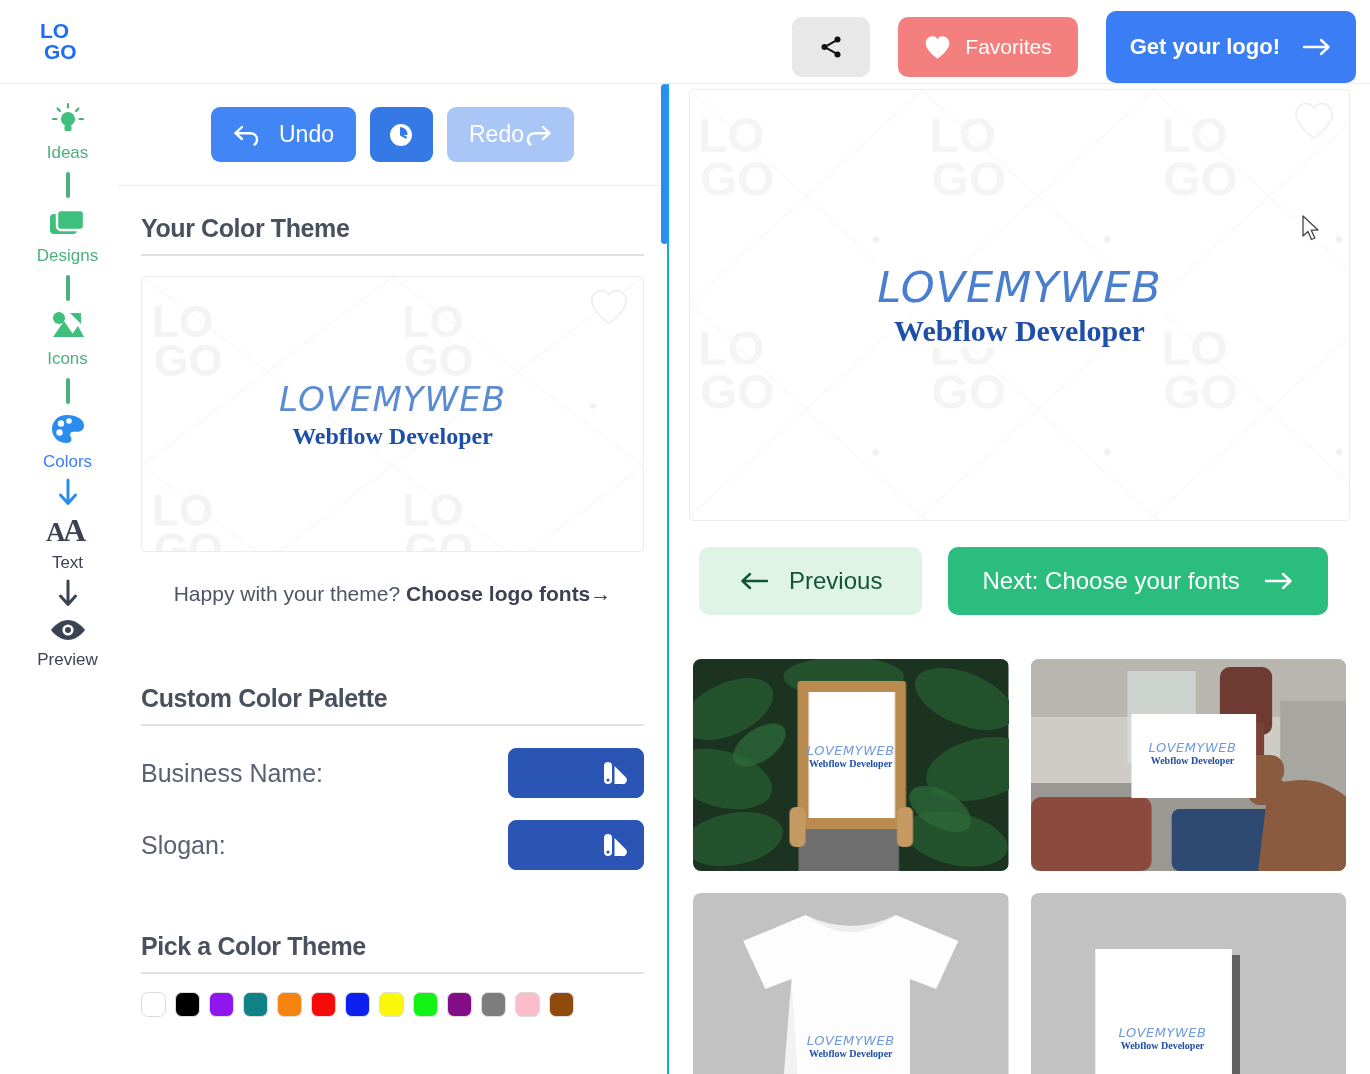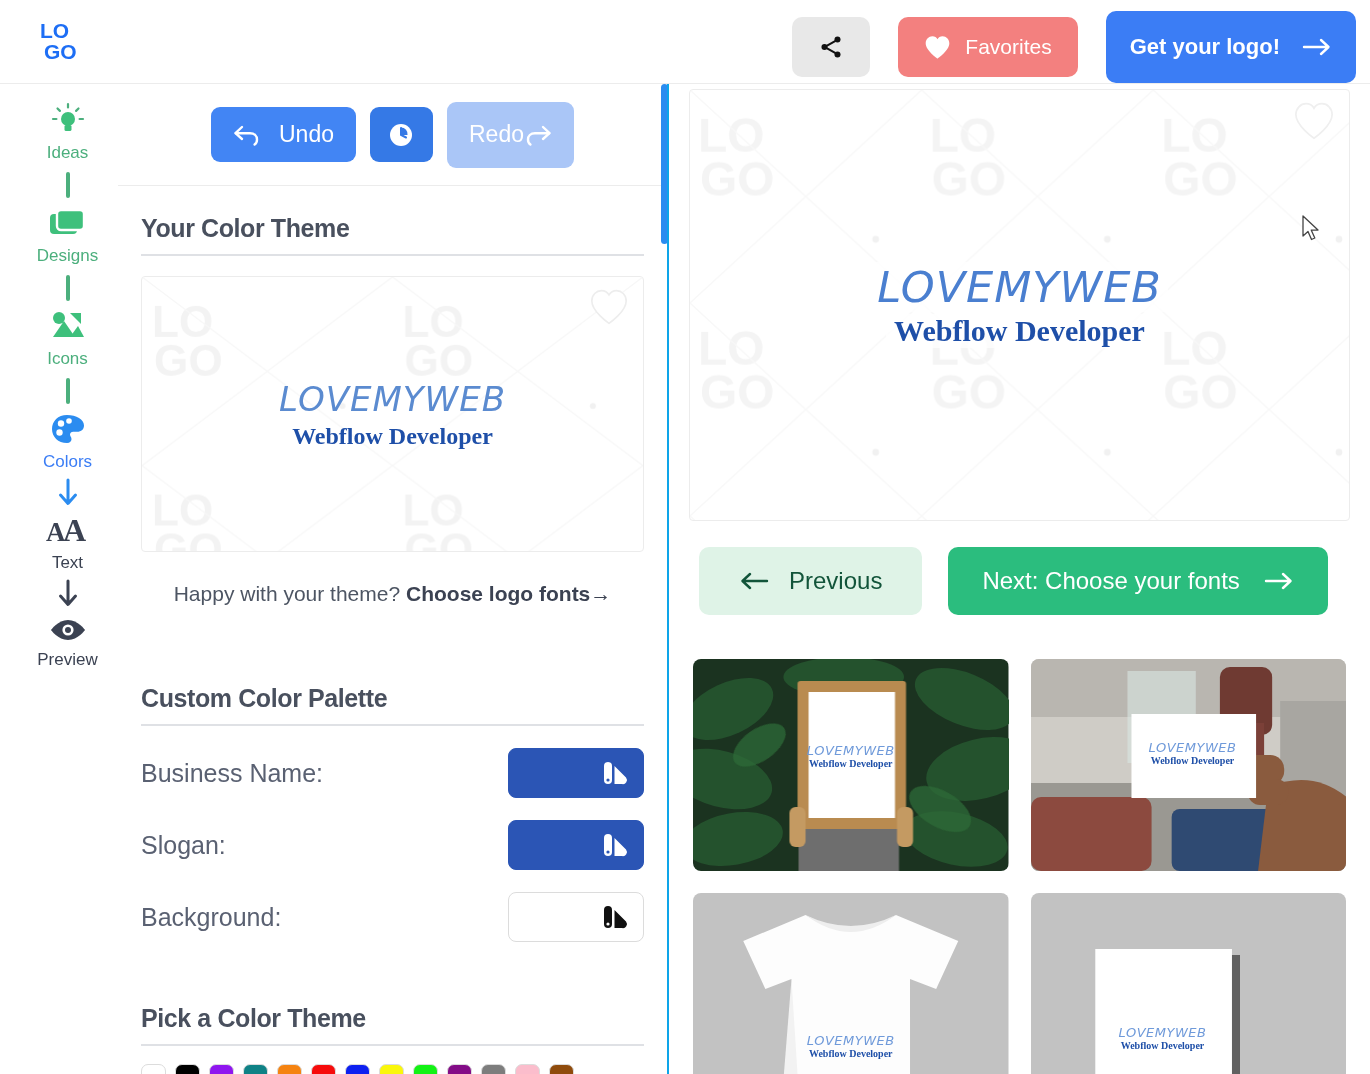--- a/index.html
+++ b/index.html
@@ -64,21 +64,21 @@
   .btn-undo {
     height: 55px; padding: 0 22px; border-radius: 9px; background: #4285f4;
     color: #fff; font-size: 23px; font-weight: 500; border: none; cursor: pointer;
     display: flex; align-items: center; gap: 18px;
   }
   .btn-history {
     width: 63px; height: 55px; border-radius: 9px; background: #3579e6;
     border: none; cursor: pointer; display: flex; align-items: center; justify-content: center;
   }
   .btn-redo {
-    height: 66px; padding: 0 22px; border-radius: 9px; background: #aac6f7;
+    height: 55px; padding: 0 22px; border-radius: 9px; background: #aac6f7;
     color: #fff; font-size: 23px; font-weight: 500; border: none; cursor: pointer;
     display: flex; align-items: center; gap: 0;
   }
   .panel-body { padding: 0 23px; }
   .sec-title {
     font-size: 25px; font-weight: 700; color: #49505e; letter-spacing: -0.4px;
     padding-top: 28px;
   }
   .sec-rule { height: 2px; background: #dfe1e5; margin-top: 11px; }
 
@@ -374,30 +374,20 @@
       <div class="palette-label">Slogan:</div>
       <div class="swatch-btn" style="background:#2b55b5;border-color:#2b55b5">
         <svg width="28" height="28" viewBox="0 0 28 28">
           <rect x="3" y="3" width="8" height="22" rx="4" fill="#fff"></rect>
           <circle cx="7" cy="21" r="1.6" fill="#2b55b5"></circle>
           <path d="M13.5 7 L25 18.6 A4 4 0 0 1 21 25 H13.5 Z" fill="#fff"></path>
         </svg>
       </div>
     </div>
 
-    <div class="palette-row">
-      <div class="palette-label">Background:</div>
-      <div class="swatch-btn" style="background:#ffffff;border-color:#dcdcdc">
-        <svg width="28" height="28" viewBox="0 0 28 28">
-          <rect x="3" y="3" width="8" height="22" rx="4" fill="#111"></rect>
-          <circle cx="7" cy="21" r="1.6" fill="#fff"></circle>
-          <path d="M13.5 7 L25 18.6 A4 4 0 0 1 21 25 H13.5 Z" fill="#111"></path>
-        </svg>
-      </div>
-    </div>
 
     <div style="height:34px"></div>
 
     <div class="sec-title">Pick a Color Theme</div>
     <div class="sec-rule"></div>
 
     <div class="chips" id="chips">
         <div class="chip" style="background: rgb(255, 255, 255);"></div>
         <div class="chip" style="background: rgb(0, 0, 0);"></div>
         <div class="chip" style="background: rgb(143, 22, 239);"></div>

